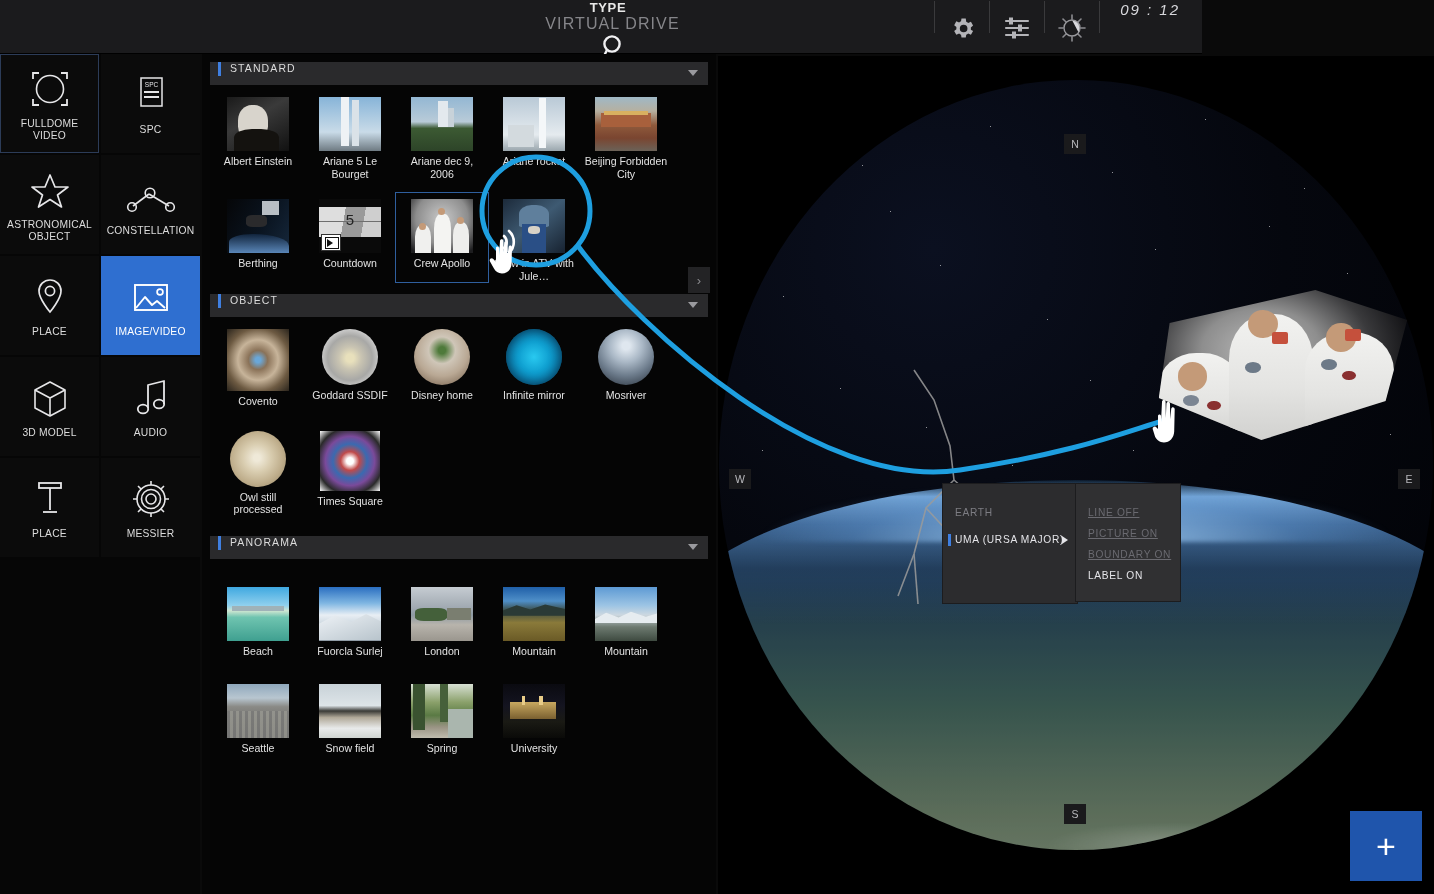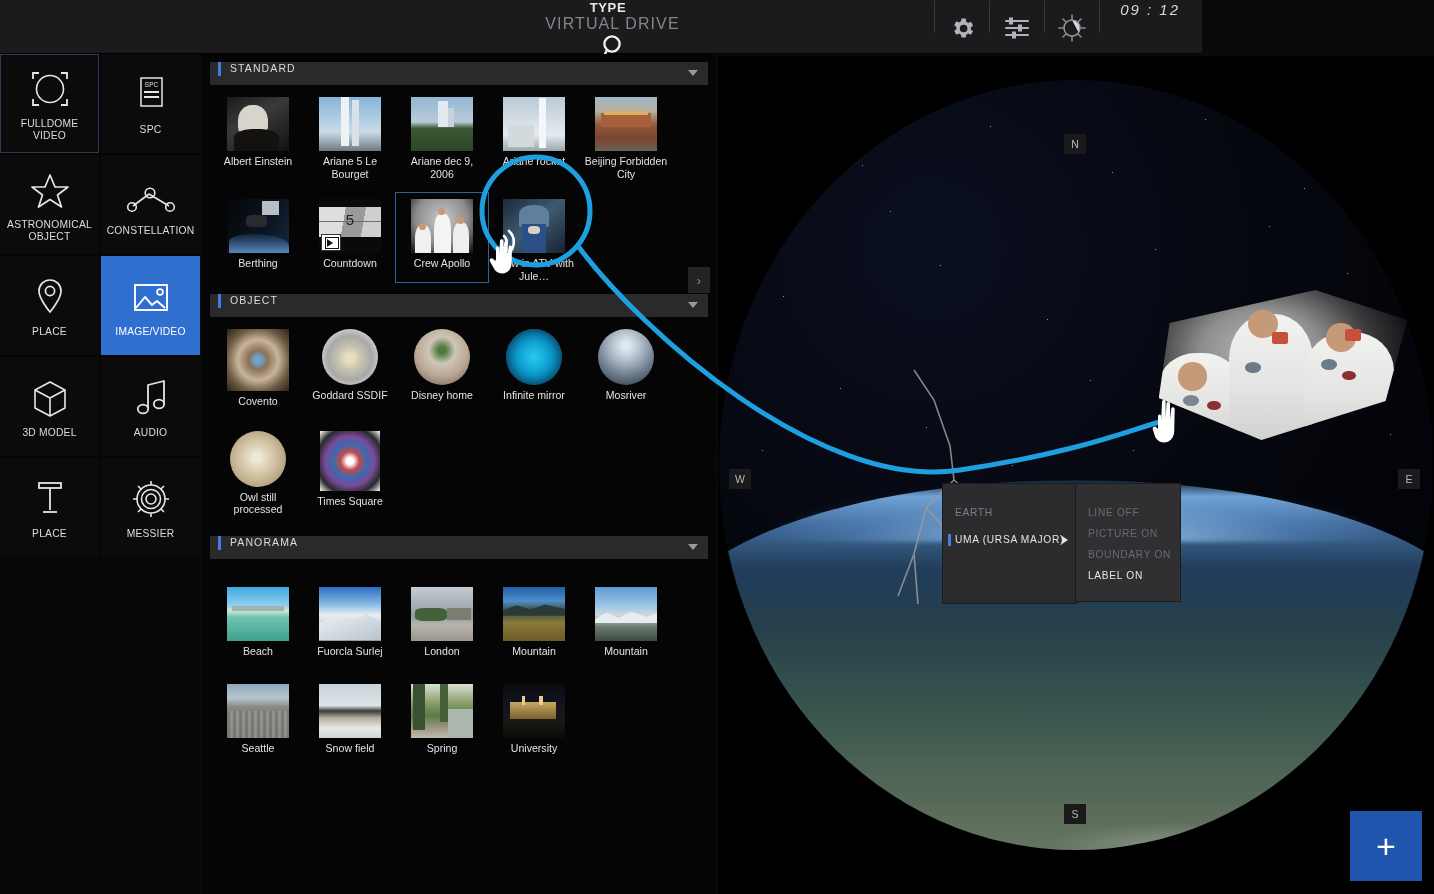--- a/index.html
+++ b/index.html
@@ -125,21 +125,21 @@
 
   
   .ctx { position:absolute; left:942px; top:483px; width:136px; height:121px; background:#2c2c2e;
          border:1px solid #1c1c1e;}
   .ctx2 { position:absolute; left:1075px; top:483px; width:106px; height:119px; background:#303032;
           border:1px solid #1c1c1e;}
   .ctx-item { display:flex; align-items:center; height:21px; padding-left:12px; position:relative; }
   .ctx-item .lbl { font-size:10.2px; letter-spacing:.7px; }
   .ctx-dim { color:#7d7d83; }
   .ctx-on { color:#e4e4e8; }
-  .ctx-off { color:#6a6a70; }
+  .ctx-off { color:#6a6a70;text-decoration:underline; }
   .ctx-mark { position:absolute; left:5px; width:3px; height:12px; background:#3f7fe0;}
   .ctx-arrow { position:absolute; right:9px; width:0;height:0;
                border-top:4.5px solid transparent; border-bottom:4.5px solid transparent;
                border-left:6px solid #e4e4e8;}
 
   .addbtn { position:absolute; left:1350px; top:811px; width:72px; height:70px; background:#1f55ac;
             display:flex; align-items:center; justify-content:center; cursor:pointer;}
   .addbtn .pl { color:#fff; font-size:34px; font-weight:300; line-height:1;}
 </style>
 </head>

